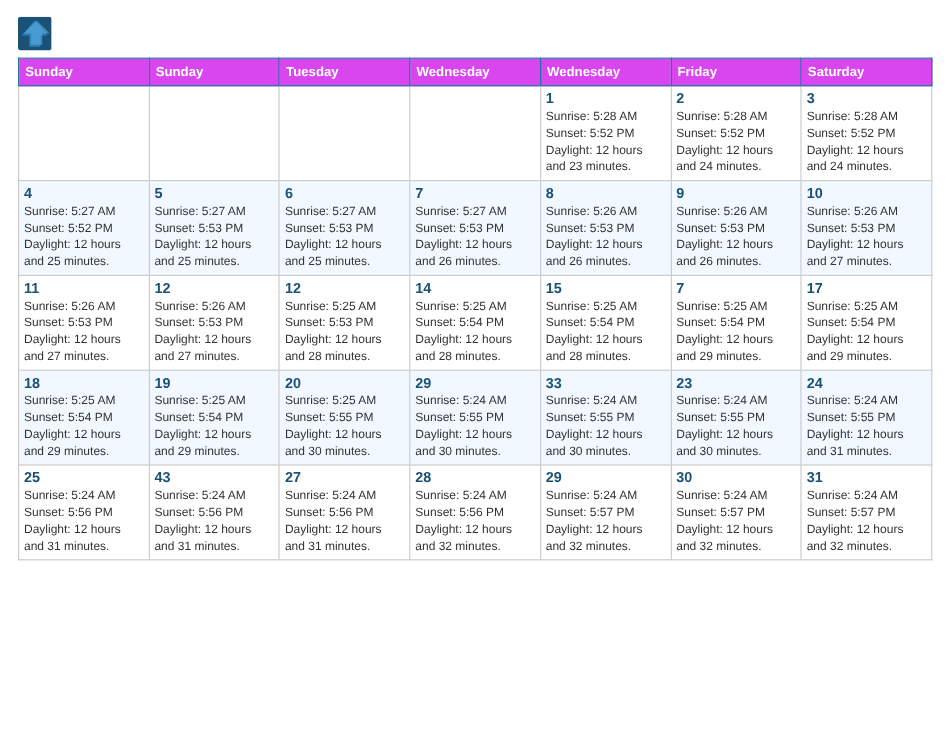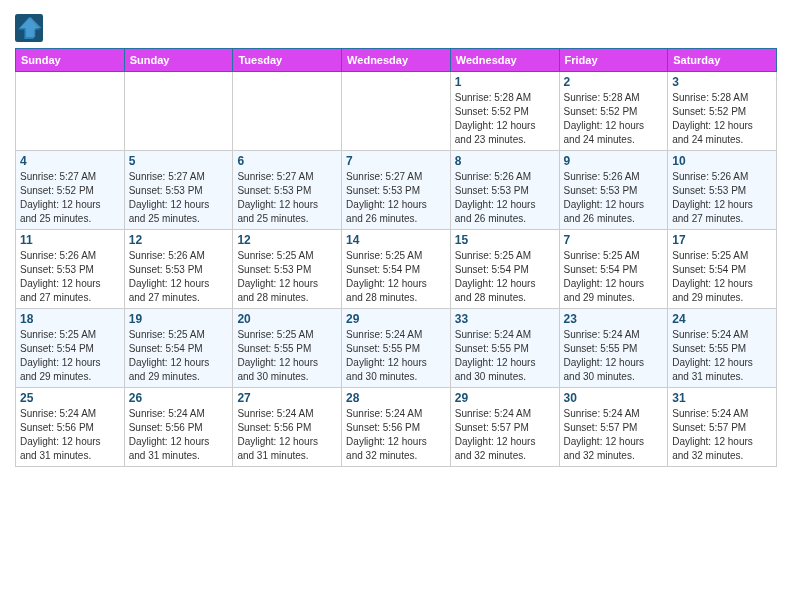--- a/index.html
+++ b/index.html
@@ -304,21 +304,21 @@
       </tr>
       <tr>
         <td>
           <span class="day-num">25</span>
           <div class="day-info" style="white-space: pre-line;">Sunrise: 5:24 AM
 Sunset: 5:56 PM
 Daylight: 12 hours
 and 31 minutes.</div>
         </td>
         <td>
-          <span class="day-num">26</span>
+          <span class="day-num">43</span>
           <div class="day-info" style="white-space: pre-line;">Sunrise: 5:24 AM
 Sunset: 5:56 PM
 Daylight: 12 hours
 and 31 minutes.</div>
         </td>
         <td>
           <span class="day-num">27</span>
           <div class="day-info" style="white-space: pre-line;">Sunrise: 5:24 AM
 Sunset: 5:56 PM
 Daylight: 12 hours

